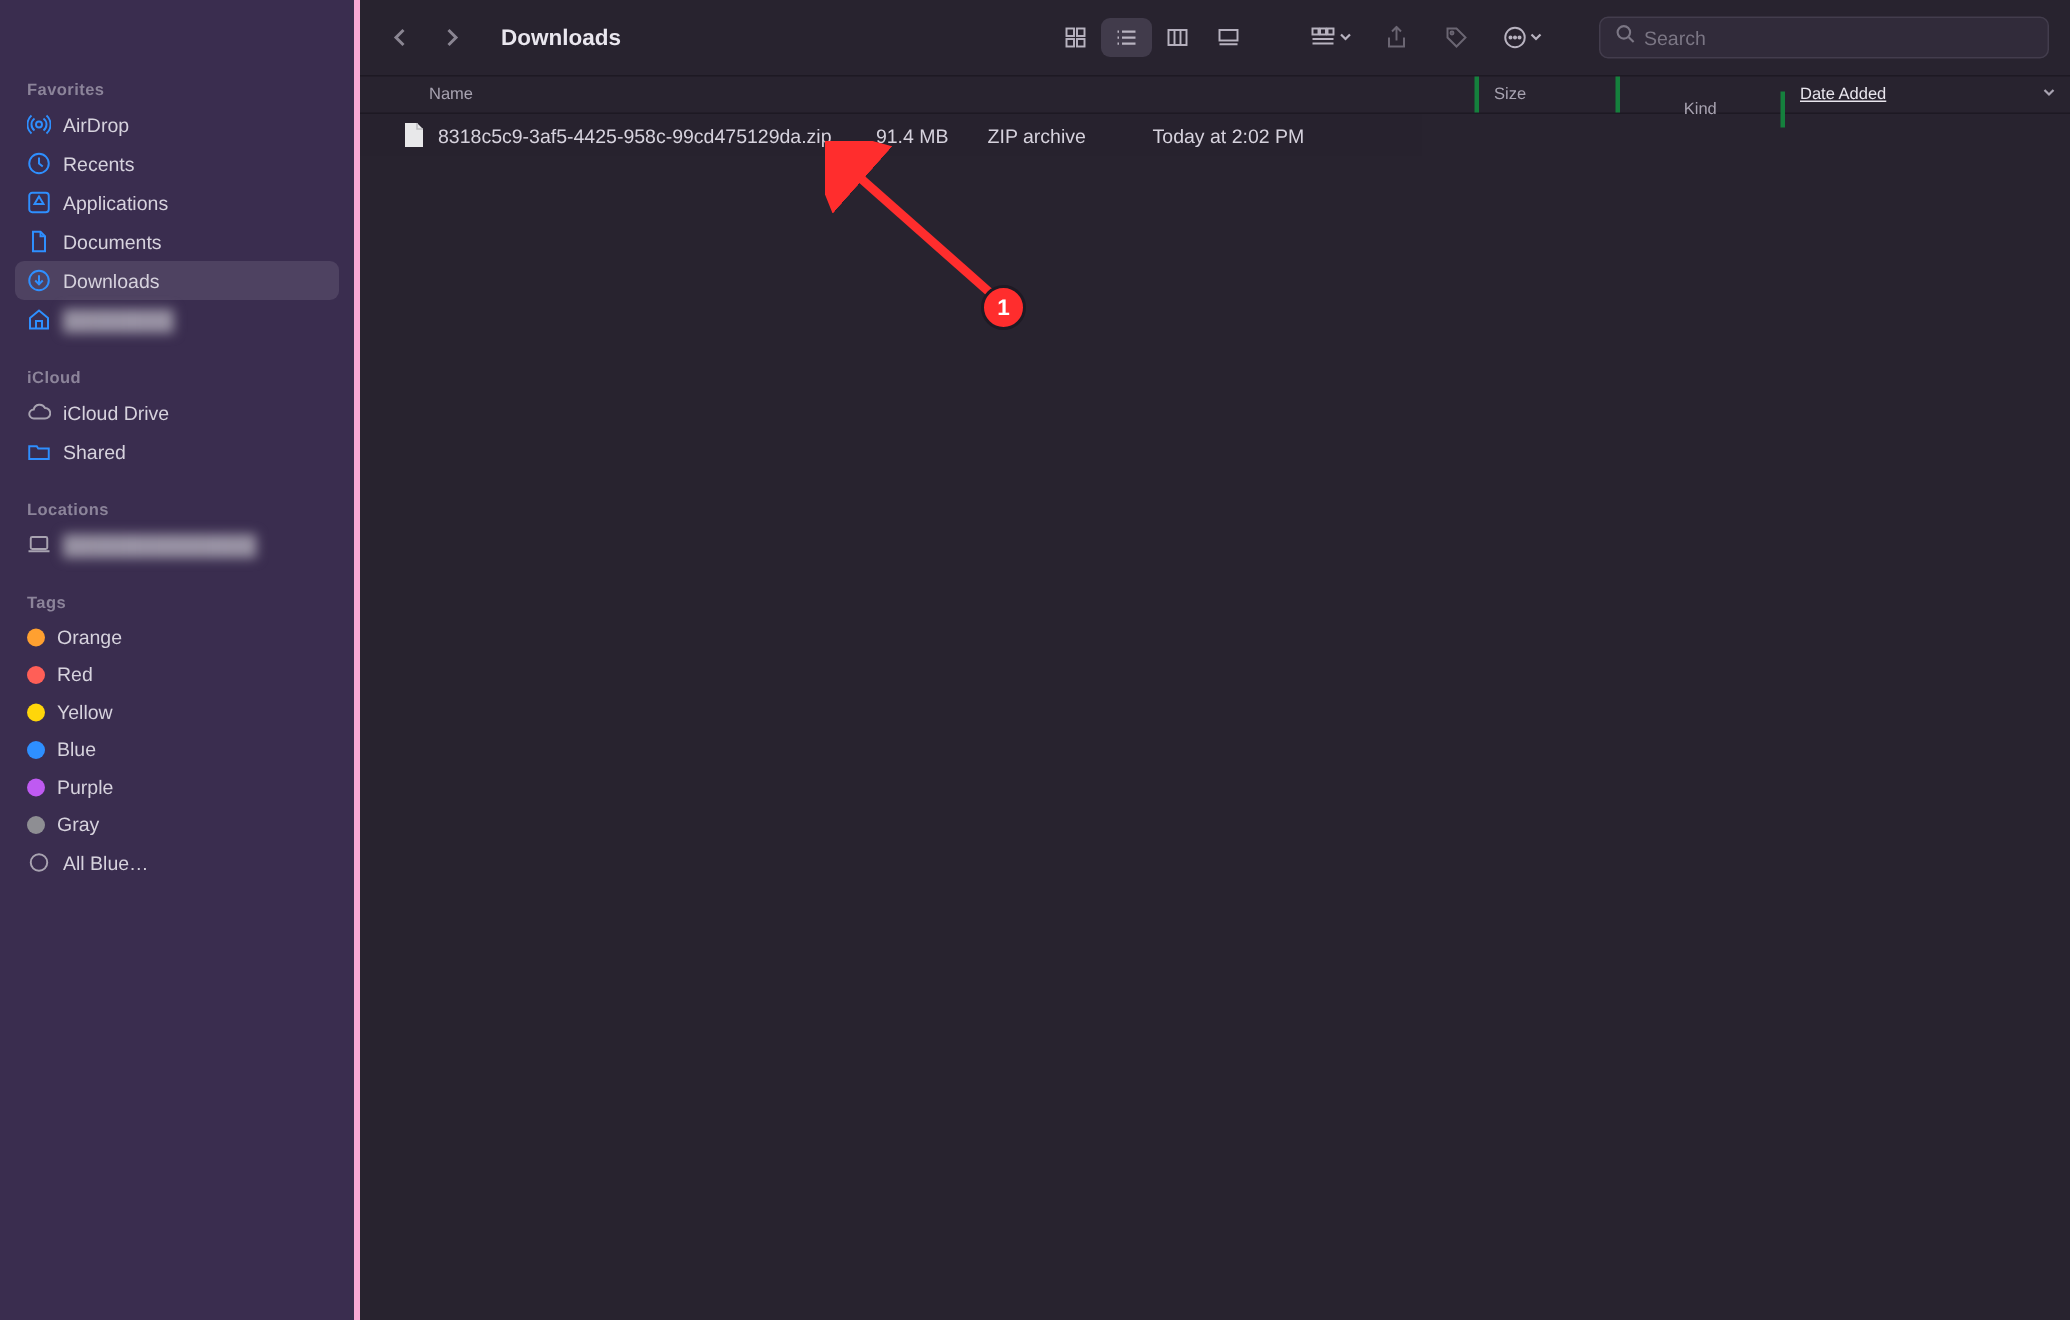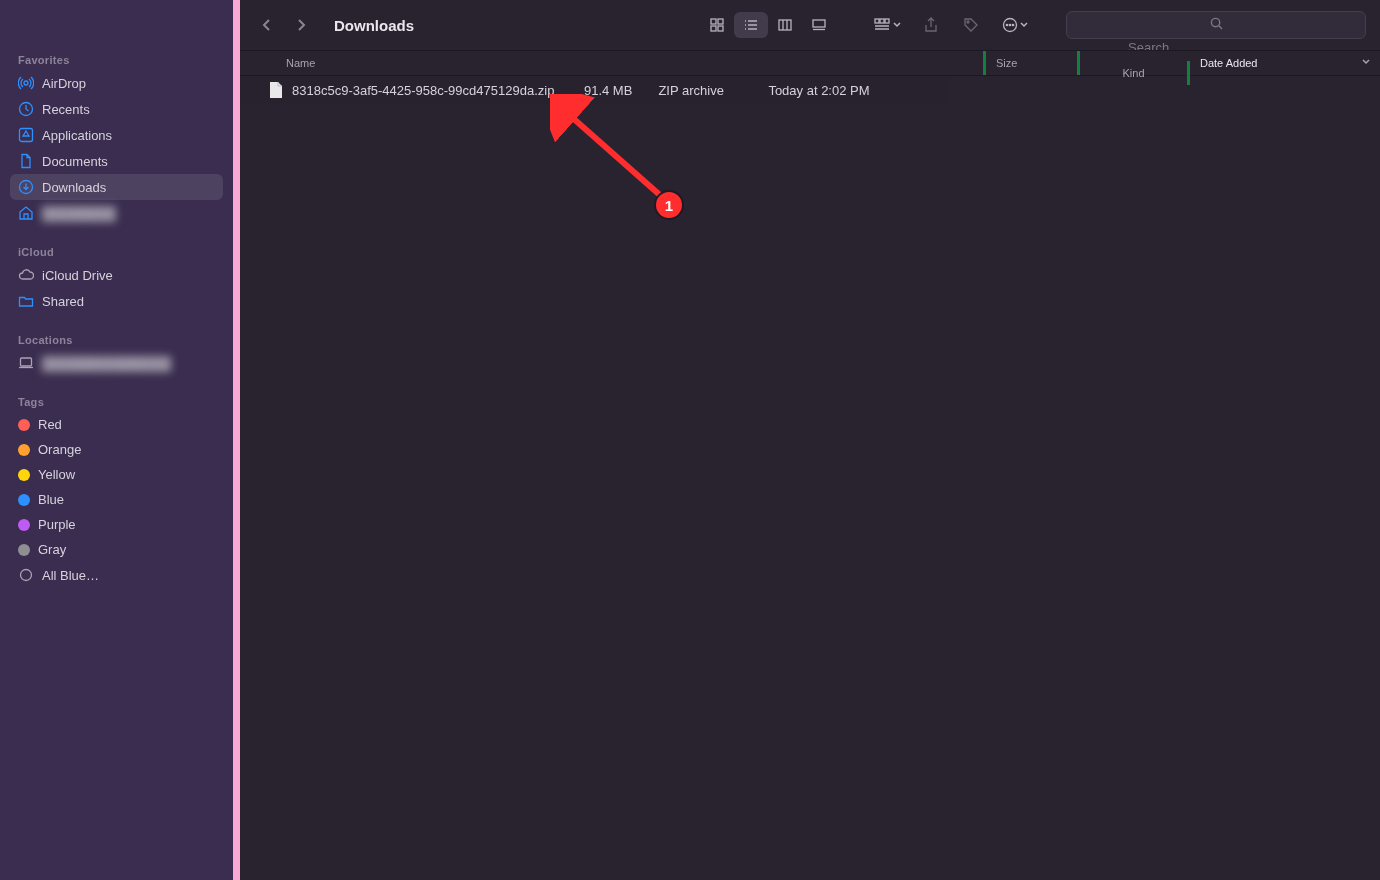--- a/index.html
+++ b/index.html
@@ -13,21 +13,21 @@
       height: 880px;
       background: #1e1a24;
       display: flex;
       overflow: hidden;
     }
     
     
     .sidebar {
       width: 240px;
       background: #3a2d4f;
-      border-right: 7px solid #f9a8d4;
+      border-right: 4px solid #f9a8d4;
       padding: 48px 10px 4px 10px;
       overflow-y: auto;
     }
     .sidebar-section-header {
       color: #8c849a;
       font-size: 11px;
       font-weight: 600;
       padding: 6px 8px 4px 8px;
       letter-spacing: 0.3px;
     }
@@ -157,21 +157,20 @@
     .search-box {
       display: flex;
       align-items: center;
       gap: 6px;
       background: #312b3a;
       border: 1px solid #433d4d;
       border-radius: 6px;
       padding: 4px 10px;
       width: 300px;
       height: 28px;
-      flex-direction: column;
     }
     .search-box input {
       flex: 1;
       background: transparent;
       border: none;
       outline: none;
       color: #d6d2dd;
       font-size: 13px;
     }
     .search-box input::placeholder {
@@ -196,21 +195,21 @@
       padding: 0 10px;
       border-right: 3px solid #15803d;
       display: flex;
       align-items: center;
       height: 100%;
     }
     .col-name { flex: 1; padding-left: 46px; }
     .col-size { width: 94px; justify-content: flex-start; }
     .col-kind { width: 110px; justify-content: center; margin-top: 20px; }
     .col-date { width: 190px; justify-content: space-between; border-right: none; }
-    .col.sorted { color: #e9e6ee; font-weight: 500; }
+    .col.sorted { color: #e9e6ee; font-weight: 500; text-decoration: underline; }
     .col .sort-chevron { font-size: 9px; color: #a8a3b1; }
     
     
     .file-area {
       flex: 1;
       overflow: auto;
       position: relative;
     }
     .file-rows {
       display: flex;
@@ -371,26 +370,26 @@
           <path d="M1 12.5h14"></path>
         </svg>
     </span>
     <span class="blurred">██████████████</span>
   </div>
 
   <div class="sidebar-section-gap"></div>
   <div class="sidebar-section-header">Tags</div>
 
   <div class="sidebar-item">
+    <span class="tag-dot orange"></span>
+    <span>Orange</span>
+  </div>
+  <div class="sidebar-item">
     <span class="tag-dot red"></span>
     <span>Red</span>
-  </div>
-  <div class="sidebar-item">
-    <span class="tag-dot orange"></span>
-    <span>Orange</span>
   </div>
   <div class="sidebar-item">
     <span class="tag-dot yellow"></span>
     <span>Yellow</span>
   </div>
   <div class="sidebar-item">
     <span class="tag-dot blue"></span>
     <span>Blue</span>
   </div>
   <div class="sidebar-item">

